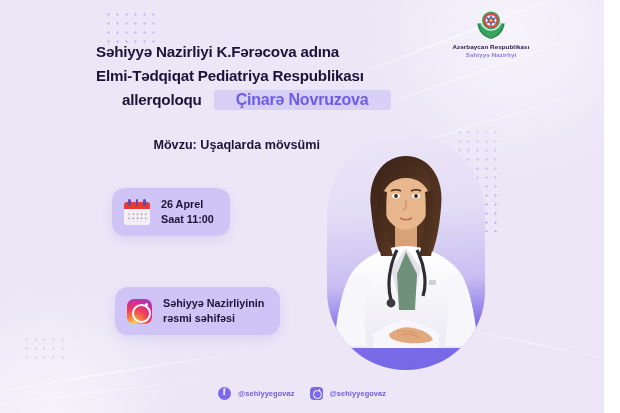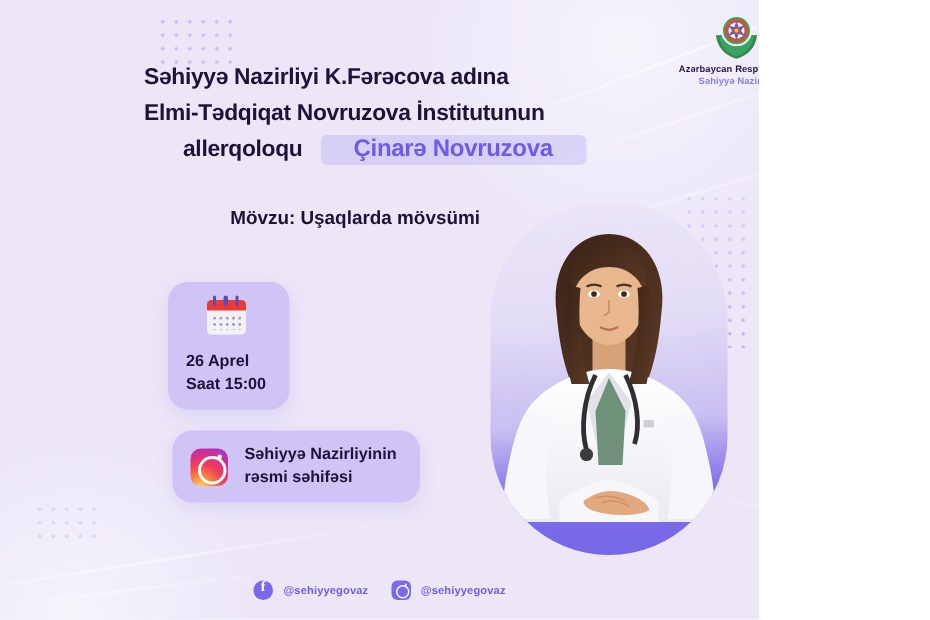--- a/index.html
+++ b/index.html
@@ -3,21 +3,21 @@
 <meta charset="utf-8">
 <style>
   * { box-sizing: border-box; margin: 0; padding: 0; }
   html, body {
     width: 620px; height: 413px;
     font-family: "Liberation Sans", sans-serif;
     overflow: hidden;
   }
   #poster {
     position: relative;
-    width: 506px; height: 413px;
+    width: 604px; height: 413px;
     background: #ece6f7;
     overflow: hidden;
   }
   
   .streak {
     position: absolute;
     background: linear-gradient(90deg, rgba(255,255,255,0) 0%, rgba(255,255,255,.65) 45%, rgba(255,255,255,0) 100%);
     height: 2px;
     pointer-events: none;
   }
@@ -89,21 +89,21 @@
 
   
   .pill {
     position: absolute;
     display: flex; align-items: center; gap: 11px;
     background: #cfc4f5;
     border-radius: 13px;
     padding: 9px 16px 9px 12px;
     box-shadow: 0 4px 12px rgba(108,92,231,.13);
   }
-  .pill-date { top: 188px; left: 112px; flex-direction: column; }
+  .pill-date { top: 188px; left: 112px; }
   .pill-insta { top: 255px; left: 115px; margin-top: 32px; }
   .pill-text {
     color: #1d1338; font-weight: bold;
     font-size: 10.8px; line-height: 15px; white-space: nowrap;
   }
 
   
   .cal { width: 26px; height: 26px; position: relative; flex: 0 0 26px; }
   .cal-body {
     position:absolute; inset: 4px 0 0 0;
@@ -214,42 +214,42 @@
           <circle cx="50" cy="40" r="3.4" fill="#f7d94a"></circle>
         </g>
       </svg>
     </div>
     <div class="logo-l1">Azərbaycan Respublikası</div>
     <div class="logo-l2">Səhiyyə Nazirliyi</div>
   </div>
 
   <div class="headline">
     <div>Səhiyyə Nazirliyi K.Fərəcova adına</div>
-    <div>Elmi-Tədqiqat Novruzova İnstitutunun</div>
+    <div>Elmi-Tədqiqat Pediatriya Respublikası</div>
     <div class="row3">
       <span>allerqoloqu</span><span class="hl-name">Çinarə Novruzova</span>
     </div>
   </div>
 
   <div class="topic">
     <div>Mövzu: Uşaqlarda mövsümi</div>
   </div>
 
   <div class="pill pill-date">
     <div class="cal">
       <div class="cal-body"></div>
       <div class="cal-top"></div>
       <div class="cal-ring" style="left:4px"></div>
       <div class="cal-ring" style="left:11.5px"></div>
       <div class="cal-ring" style="left:19px"></div>
       <div class="cal-grid"></div>
     </div>
     <div>
       <div class="pill-text">26 Aprel</div>
-      <div class="pill-text">Saat 15:00</div>
+      <div class="pill-text">Saat 11:00</div>
     </div>
   </div>
 
   <div class="pill pill-insta">
     <div class="ig"></div>
     <div>
       <div class="pill-text">Səhiyyə Nazirliyinin</div>
       <div class="pill-text">rəsmi səhifəsi</div>
     </div>
   </div>

